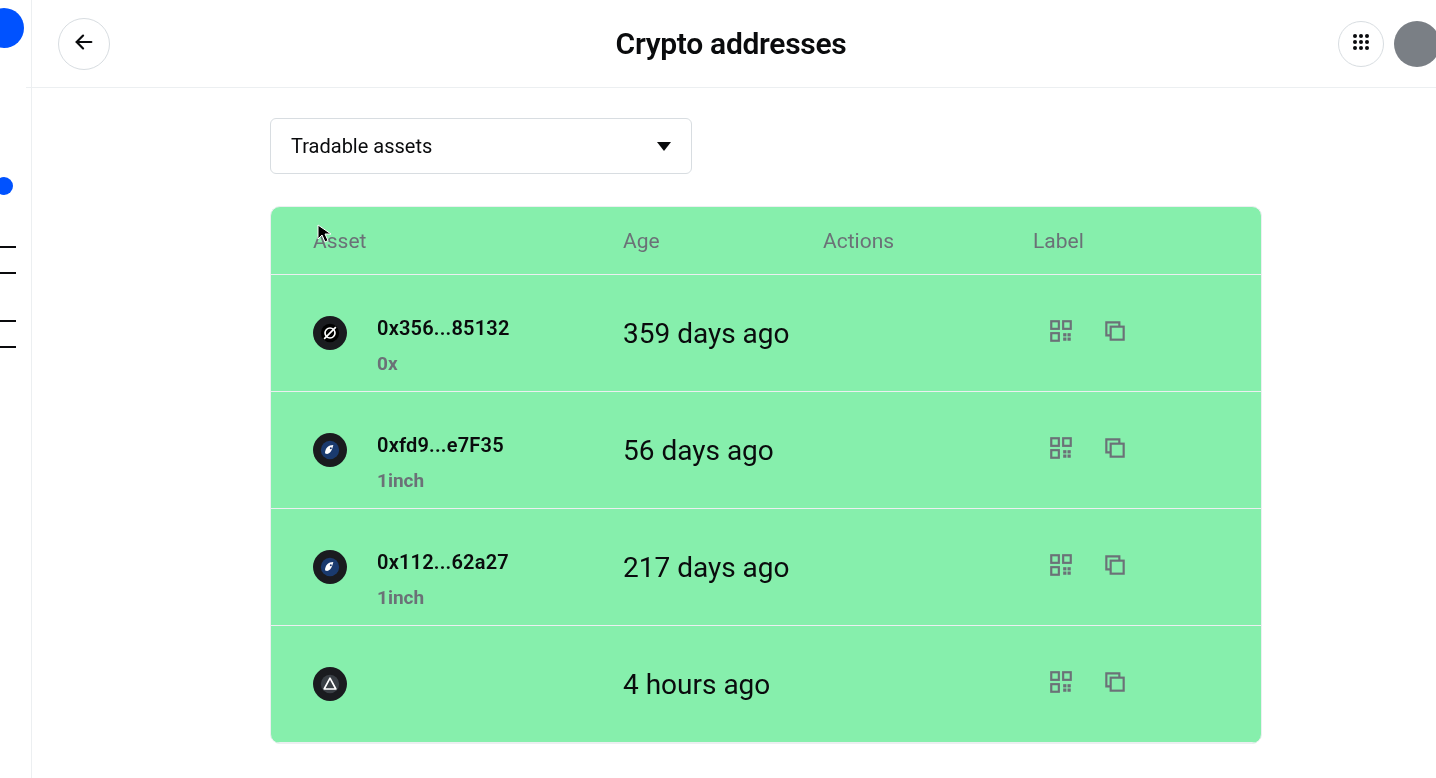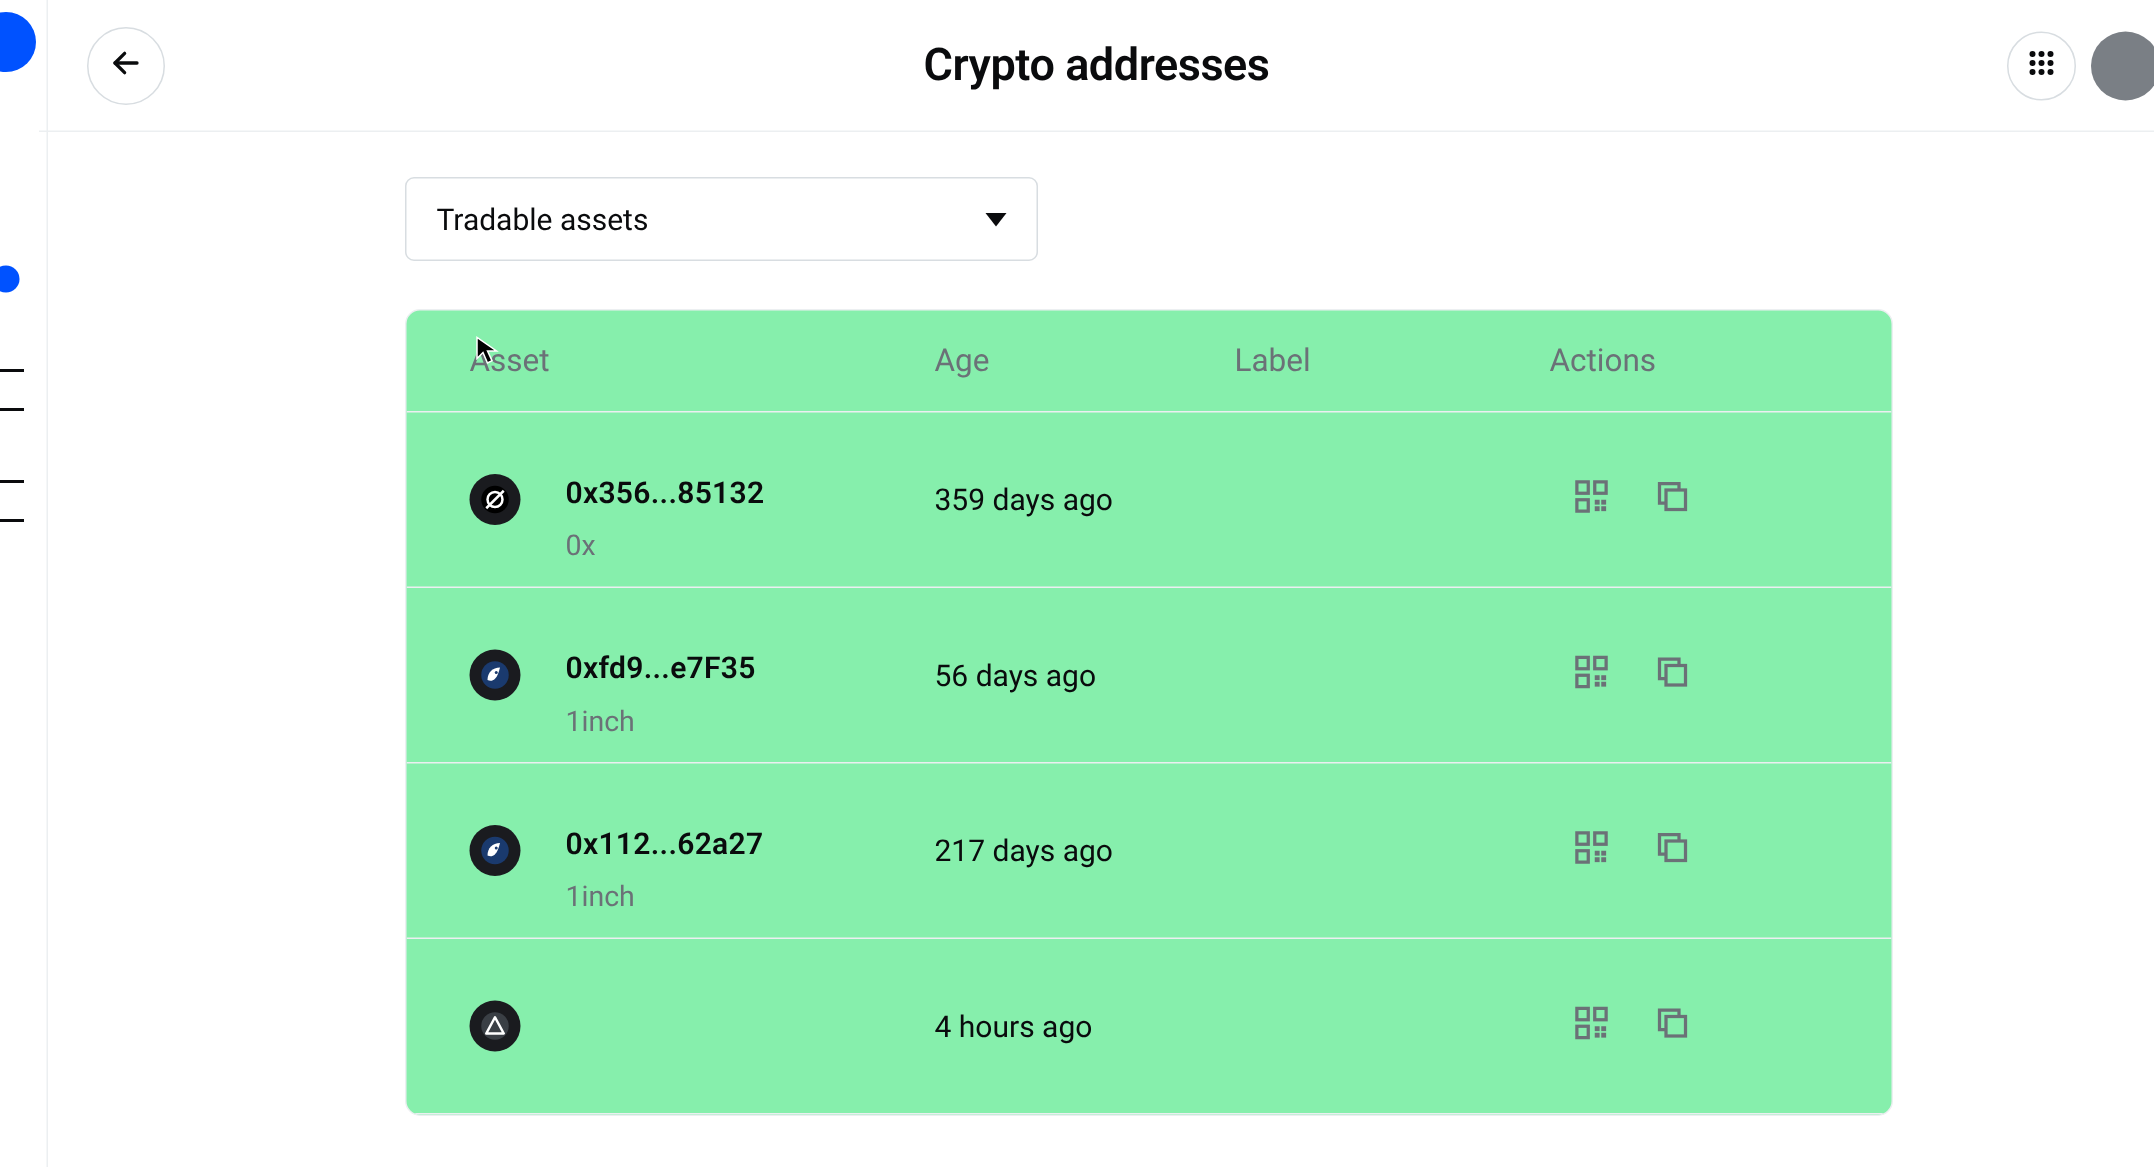--- a/index.html
+++ b/index.html
@@ -176,23 +176,24 @@
     font-size: 20px;
     font-weight: 600;
     color:#0a0b0d;
     letter-spacing: 0.2px;
     margin-top: 24px;
   }
   .asset-text .name {
     font-size: 19px;
     color:#6b7177;
     margin-top: 12px;
+    font-weight: bold;
   }
   .age-cell {
-    font-size: 20px;
+    font-size: 28px;
     color:#0a0b0d;
   }
   .actions-cell {
     display:flex;
     gap: 26px;
     align-items:center;
     padding-left: 14px;
   }
   .action-btn {
     cursor:pointer;
@@ -263,22 +264,22 @@
 
     <div class="filter-select">
       <span>Tradable assets</span>
       <span class="triangle-down"></span>
     </div>
 
     <div class="table-card">
       <div class="thead">
         <div class="th">Asset</div>
         <div class="th">Age</div>
+        <div class="th">Actions</div>
         <div class="th">Label</div>
-        <div class="th">Actions</div>
       </div>
 
       <div id="rows">
           <div class="trow">
             <div class="asset-cell">
               <div class="asset-icon">
                 <svg viewBox="0 0 24 24">
                   <circle cx="12" cy="12" r="11" fill="#000"></circle>
                   <circle cx="12" cy="12" r="6" fill="none" stroke="#fff" stroke-width="2"></circle>
                   <line x1="5" y1="19" x2="19" y2="5" stroke="#fff" stroke-width="2"></line>

